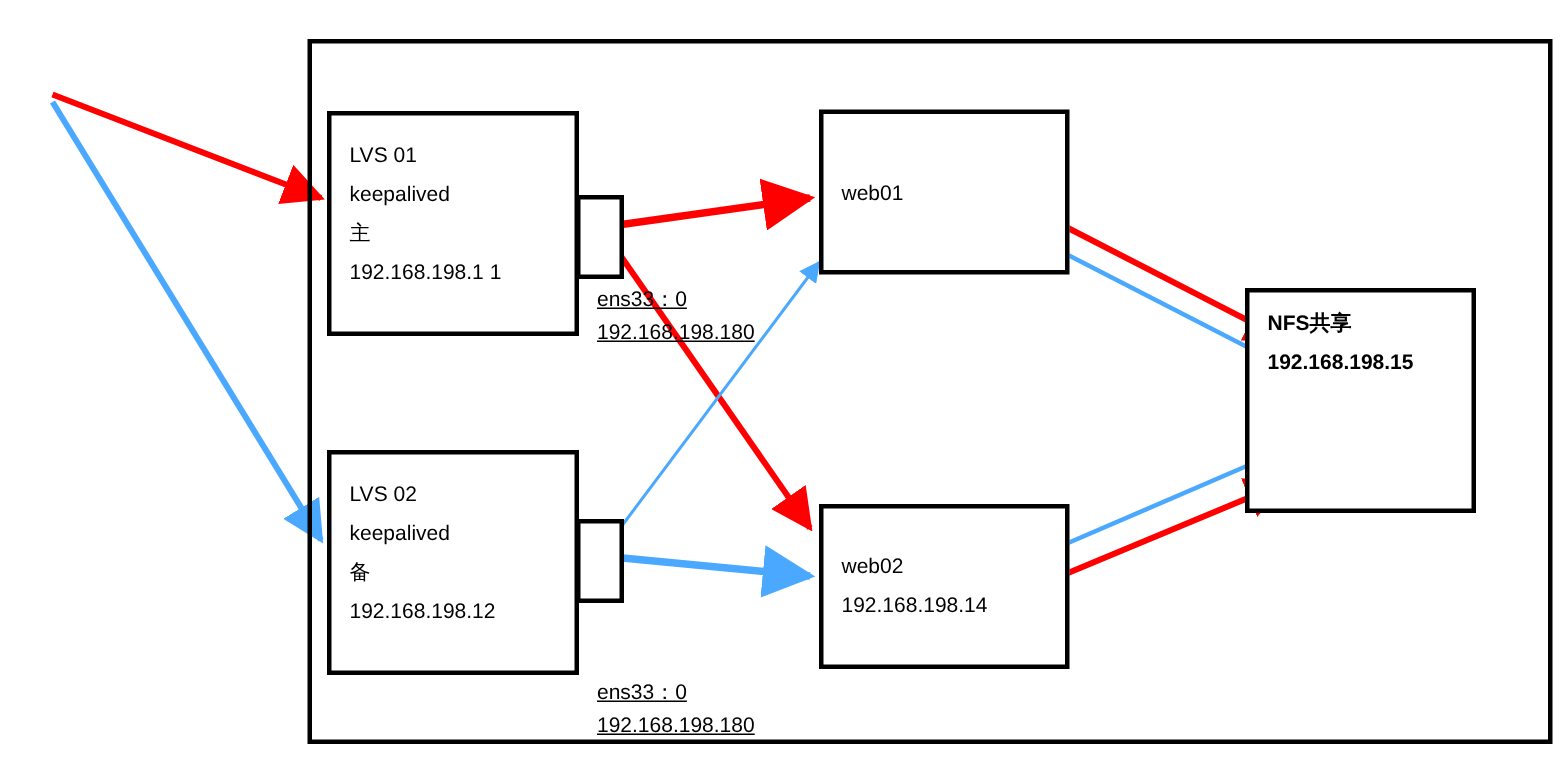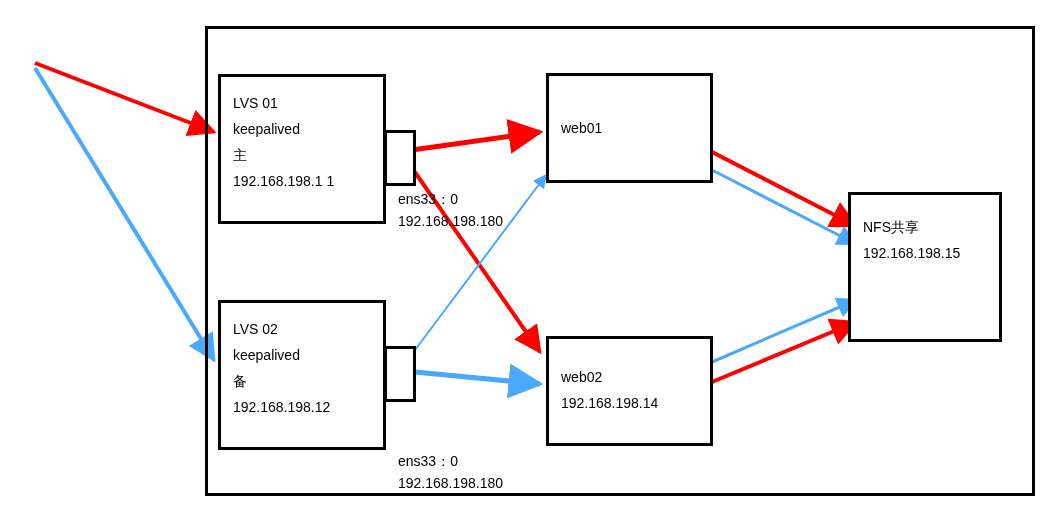--- a/index.html
+++ b/index.html
@@ -32,20 +32,21 @@
   .subnode {
     position: absolute;
     box-sizing: border-box;
     border: 3px solid #000;
     background: #ffffff;
   }
   .label-free {
     position: absolute;
     line-height: 1.6;
     background: transparent;
+    text-decoration: underline;
   }
   svg.arrows {
     position:absolute;
     left:0; top:0;
     width:1040px; height:520px;
     pointer-events:none;
   }
 </style>
 </head>
 <body>
@@ -111,18 +112,18 @@
 
   <div class="node" style="left:546px; top:73px; width:167px; height:110px; padding-top:40px;">
     <div>web01</div>
   </div>
 
   <div class="node" style="left:546px; top:336px; width:167px; height:110px; padding-top:26px;">
     <div>web02</div>
     <div>192.168.198.14</div>
   </div>
 
-  <div class="node" style="left:848px; top:192px; width:154px; height:150px; padding-top:20px;">
+  <div class="node" style="left:830px; top:192px; width:154px; height:150px; padding-top:8px;font-weight:bold;">
     <div>NFS共享</div>
     <div>192.168.198.15</div>
   </div>
 
 </div>
 
 </body></html>

